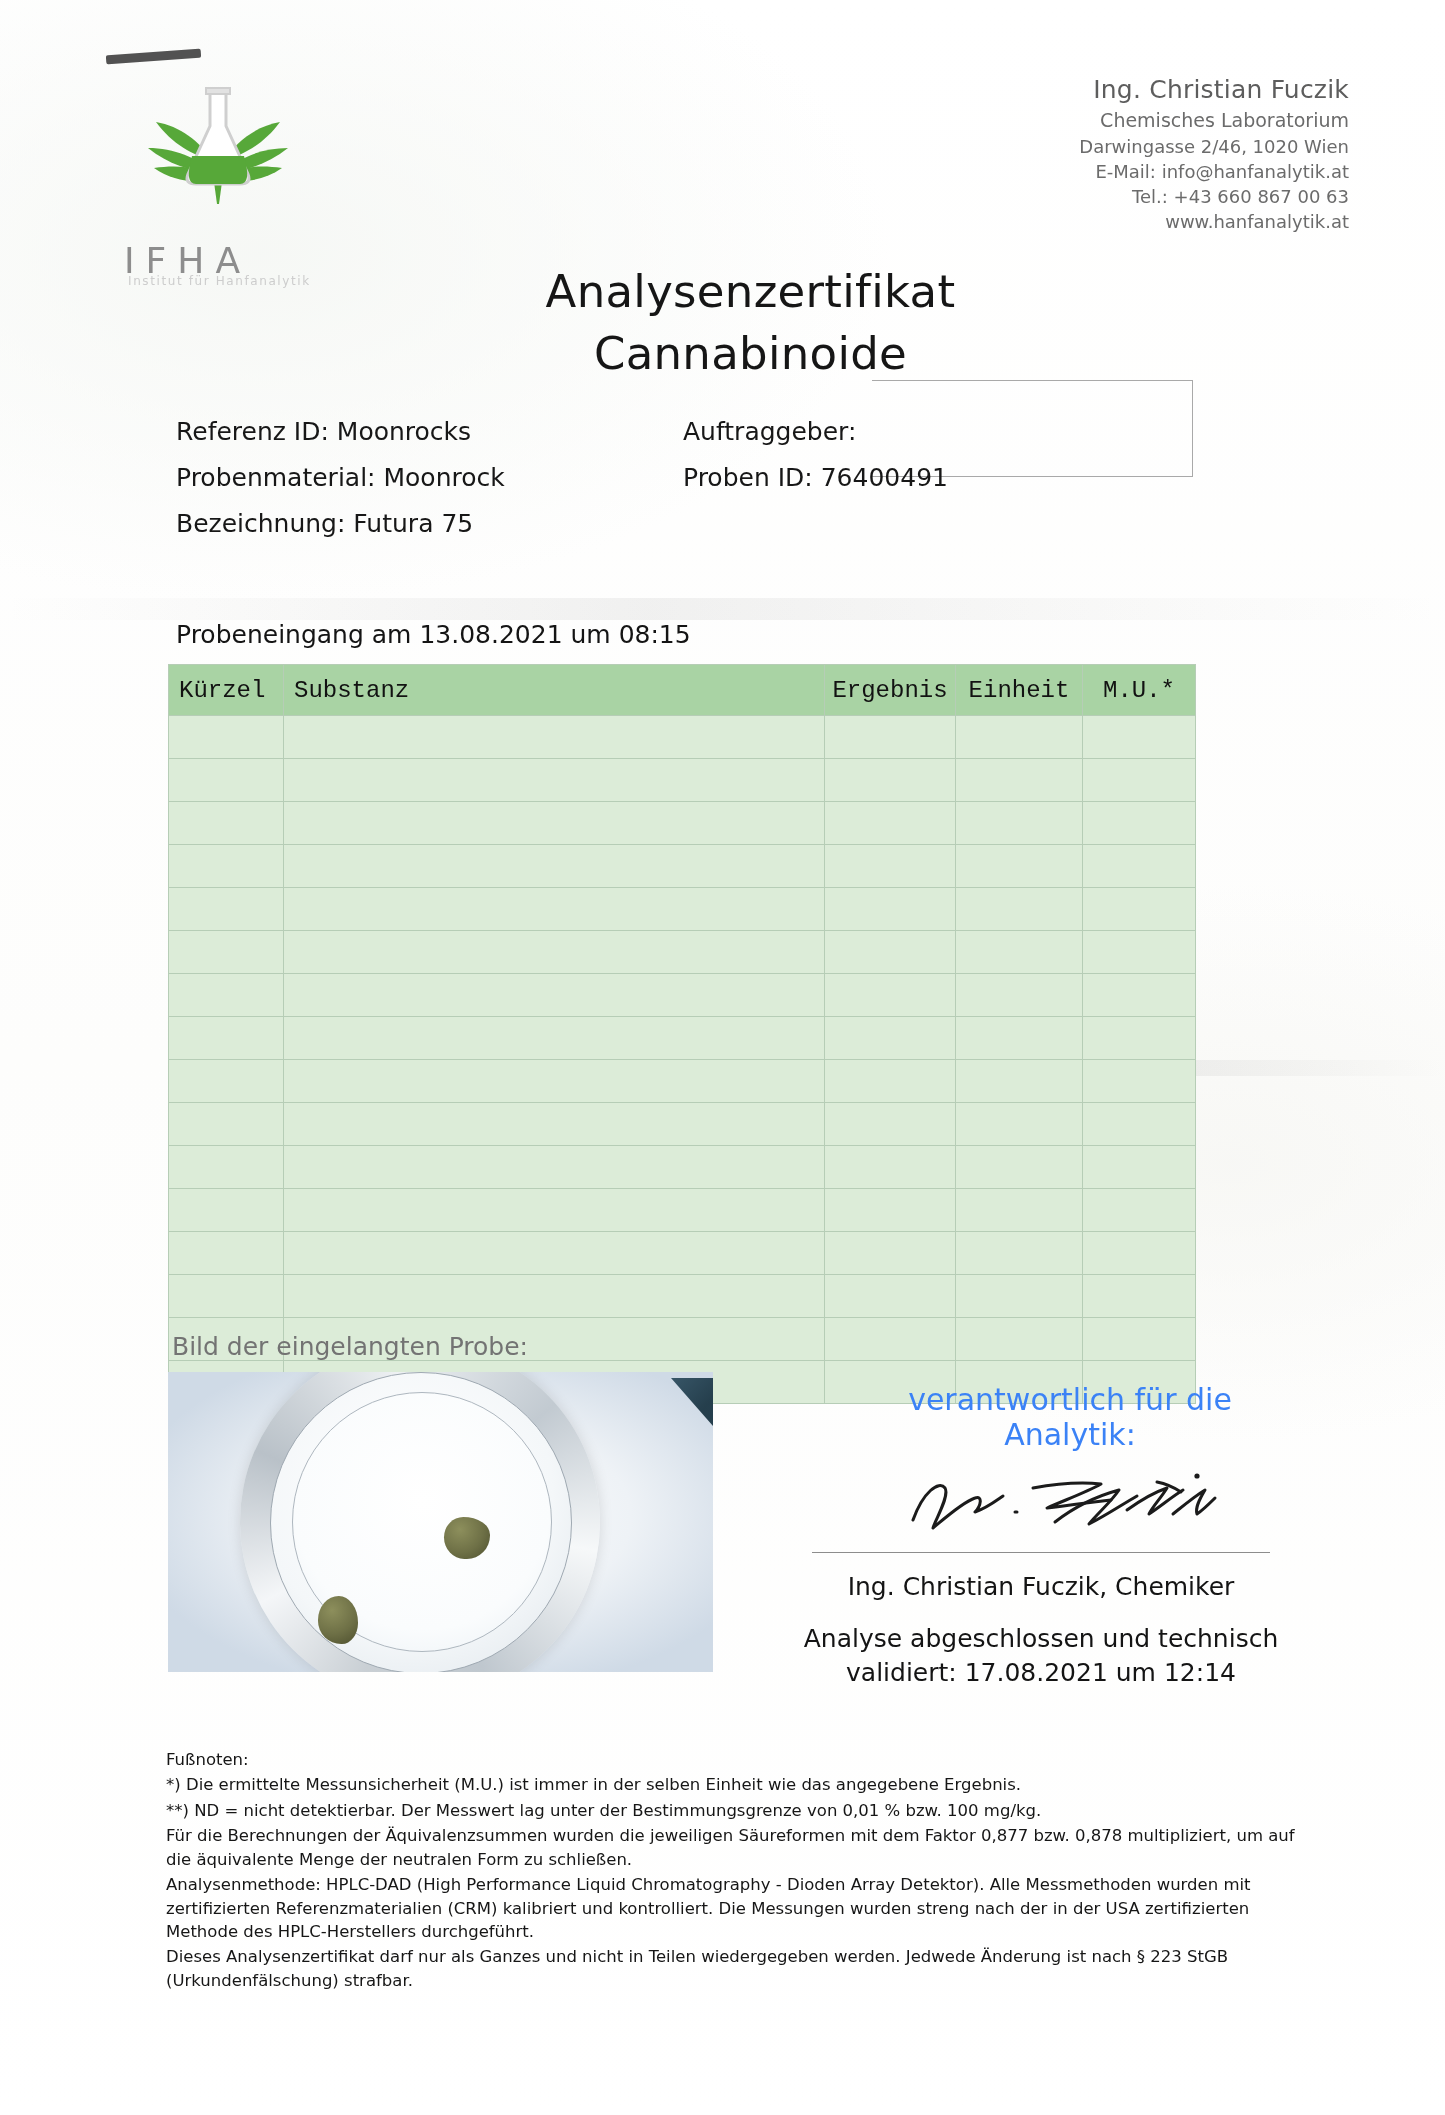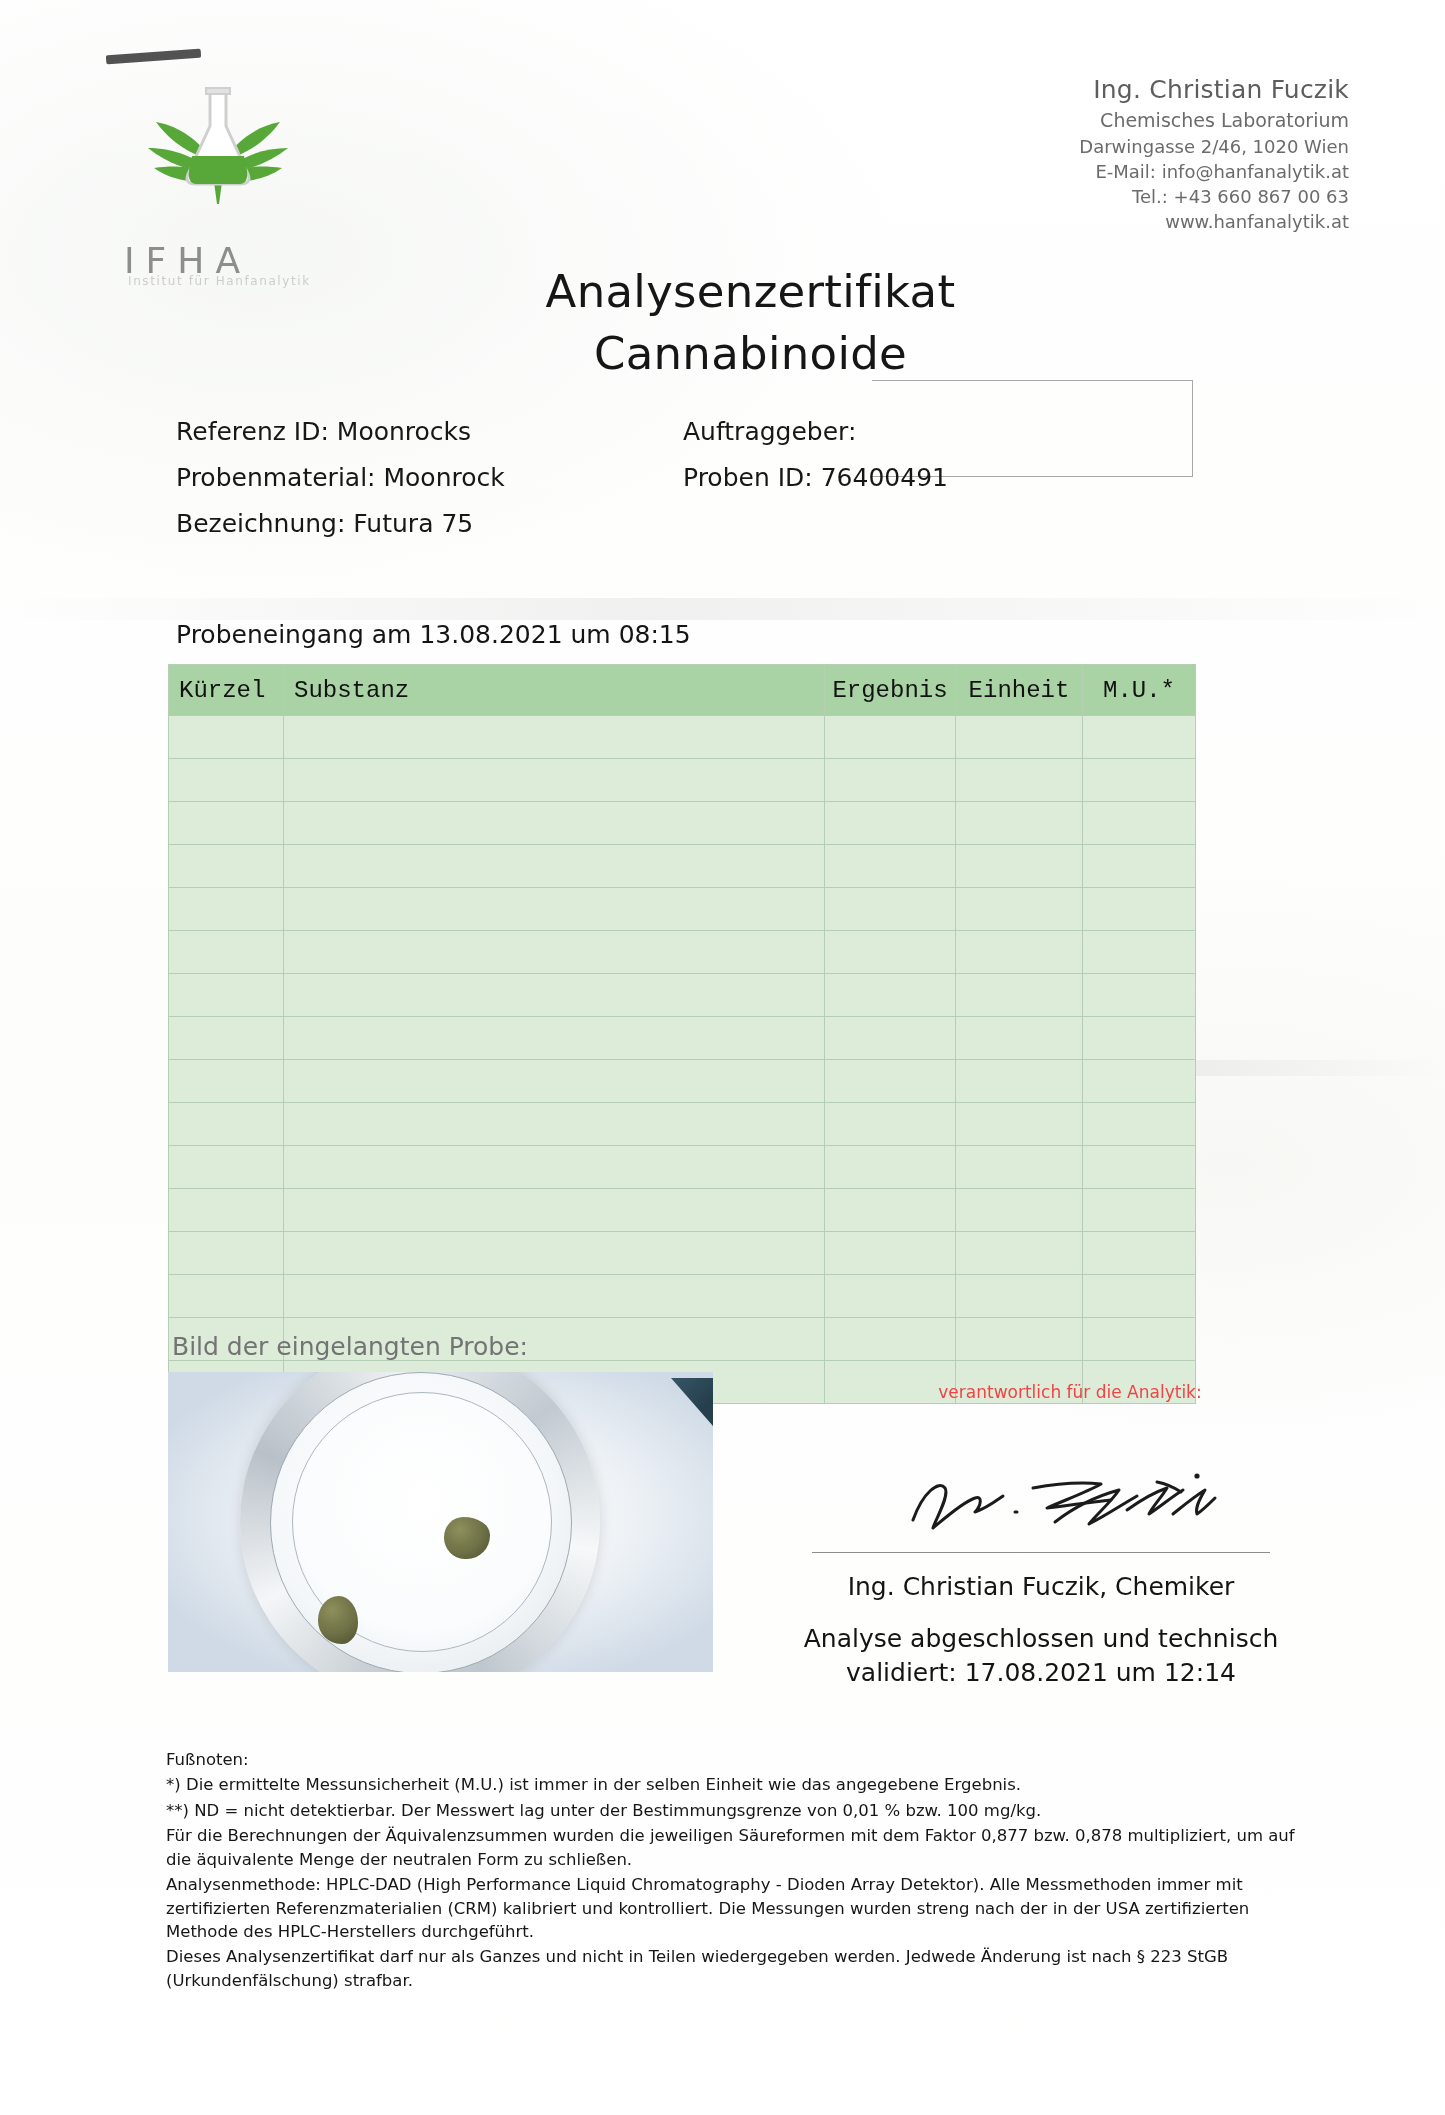--- a/index.html
+++ b/index.html
@@ -234,21 +234,21 @@
     background: linear-gradient(135deg, #2a4a5c 0%, #16313f 70%);
     clip-path: polygon(100% 0, 100% 100%, 0 0);
     opacity: .92;
   }
 
   
   .sig-head {
     position: absolute;
     left: 860px; top: 1382px;
     width: 420px; text-align: center;
-    font-size: 17px; color: #ef4444;
+    font-size: 30px; color: #3b82f6;
   }
   .sig-mark {
     position: absolute;
     left: 905px; top: 1462px;
     width: 330px; height: 90px;
   }
   .sig-rule {
     position: absolute;
     left: 812px; top: 1552px;
     width: 458px; height: 0;
@@ -502,18 +502,18 @@
   <div>Analyse abgeschlossen und technisch</div>
   <div>validiert: 17.08.2021 um 12:14</div>
 </div>
 
 <div class="foot">
   <p>Fußnoten:</p>
   <p>*) Die ermittelte Messunsicherheit (M.U.)  ist immer in der selben Einheit wie das angegebene Ergebnis.</p>
   <p>**) ND = nicht detektierbar. Der Messwert lag unter der Bestimmungsgrenze von 0,01 % bzw. 100 mg/kg.</p>
   <p class="tight">Für die Berechnungen der Äquivalenzsummen wurden die jeweiligen Säureformen mit dem Faktor 0,877 bzw. 0,878 multipliziert, um auf</p>
   <p>die äquivalente Menge der neutralen Form zu schließen.</p>
-  <p class="tight">Analysenmethode: HPLC-DAD (High Performance Liquid Chromatography - Dioden Array Detektor).  Alle Messmethoden immer mit</p>
+  <p class="tight">Analysenmethode: HPLC-DAD (High Performance Liquid Chromatography - Dioden Array Detektor).  Alle Messmethoden wurden mit</p>
   <p class="tight">zertifizierten Referenzmaterialien (CRM) kalibriert und kontrolliert. Die Messungen wurden streng nach der in der USA zertifizierten</p>
   <p>Methode des HPLC-Herstellers durchgeführt.</p>
   <p class="tight">Dieses Analysenzertifikat darf nur als Ganzes und nicht in Teilen wiedergegeben werden. Jedwede Änderung ist nach § 223 StGB</p>
   <p>(Urkundenfälschung) strafbar.</p>
 </div>
 
 </body></html>

